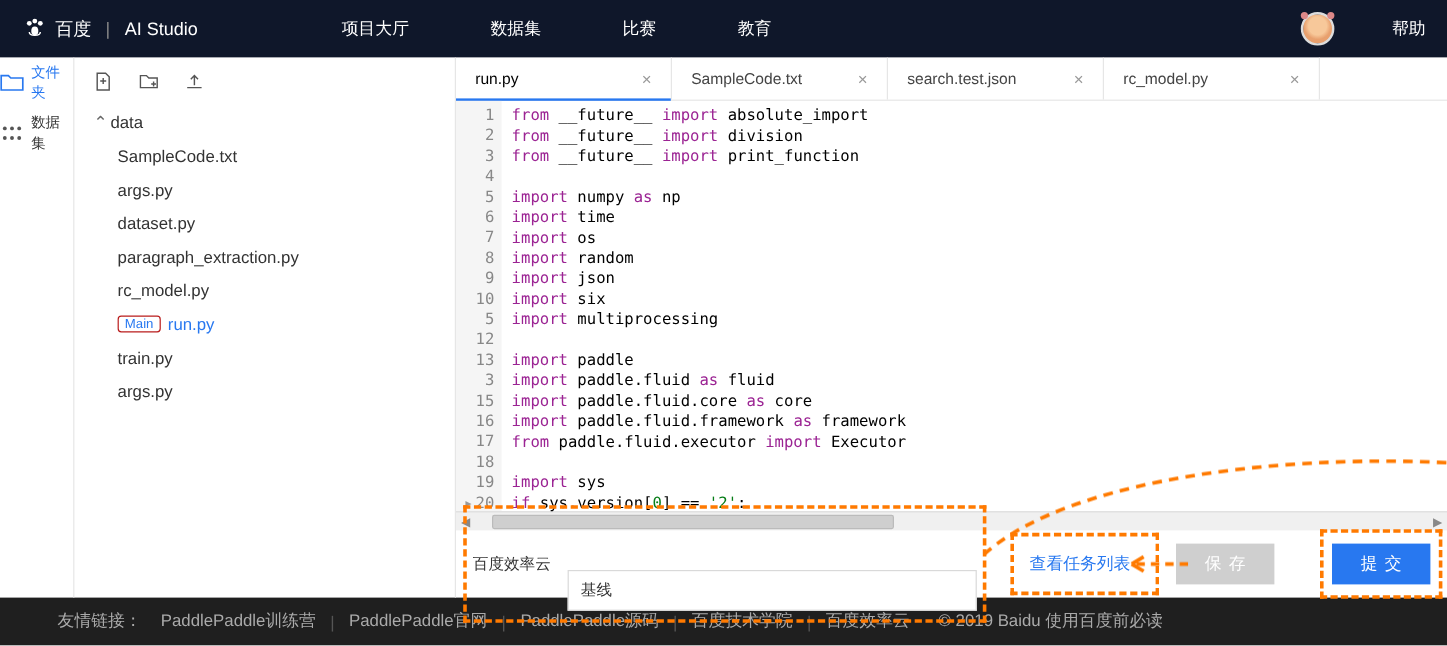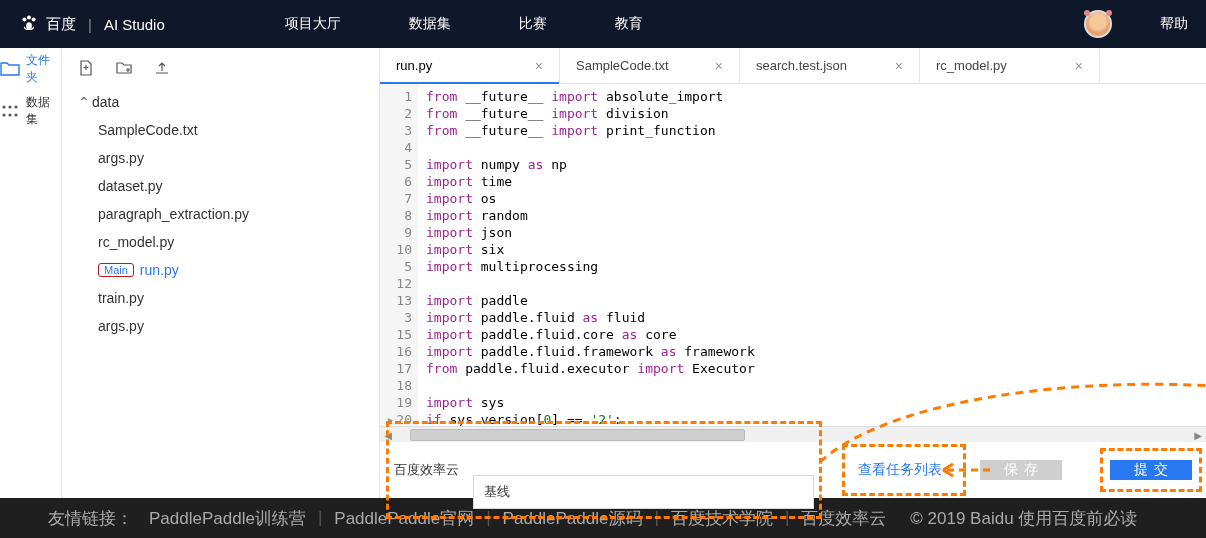--- a/index.html
+++ b/index.html
@@ -58,30 +58,30 @@
     .hscroll-arrow { position:absolute; top:0; width:16px; height:16px; color:#888; font-size:10px; display:flex; align-items:center; justify-content:center; }
     .hscroll-arrow.l { left:0; } .hscroll-arrow.r { right:0; }
 
     
     .action-row { display:flex; align-items:center; height:56px; padding:0 14px; gap:16px; }
     .remark-block { display:flex; align-items:center; gap:14px; flex:0 0 auto; width:420px; }
     .remark-label { color:#333; font-size:13px; }
     .remark-input { flex:1; height:34px; border:1px solid #d9d9d9; padding:0 10px; font-size:13px; color:#333;margin-top:44px; }
     .spacer { flex:1; }
     .link-tasks { color:#2878f0; cursor:pointer; font-size:14px; margin-right:14px; }
-    .btn { height:20px; min-width:82px; border:none; cursor:pointer; font-size:14px; letter-spacing:6px; padding-left:6px; }
+    .btn { height:34px; min-width:82px; border:none; cursor:pointer; font-size:14px; letter-spacing:6px; padding-left:6px; }
     .btn-save { background:#cfcfcf; color:#fff; }
     .btn-submit { background:#2878f0; color:#fff; }
 
     
     .dashbox { border:3px dashed #ff7a00; pointer-events:none; }
     .arrow-svg { position:absolute; pointer-events:none; }
 
     
-    .footer { background:#1f1f1f; color:#aaa; height:40px; display:flex; align-items:center; padding:0 48px; font-size:17px; gap:0; }
+    .footer { background:#1f1f1f; color:#aaa; height:40px; display:flex; align-items:center; padding:0 48px; font-size:14px; gap:0; }
     .footer a { color:#aaa; cursor:pointer; }
     .footer .sep { color:#555; margin:0 12px; }
   </style>
 </head>
 <body>
 
 <div class="topbar">
   <div class="logo">
     <span class="logo-glyph">
       <svg width="22" height="22" viewBox="0 0 24 24">

